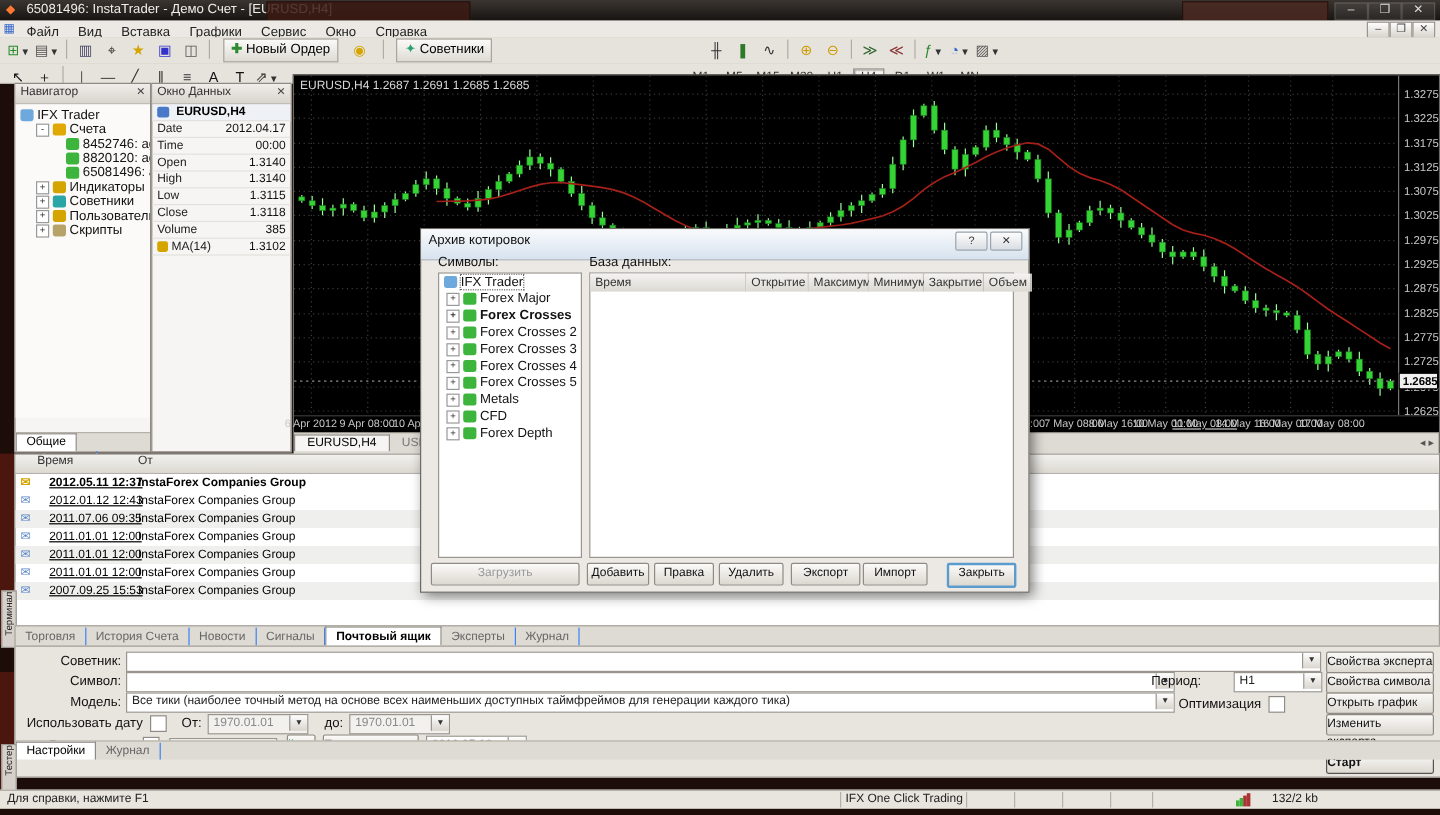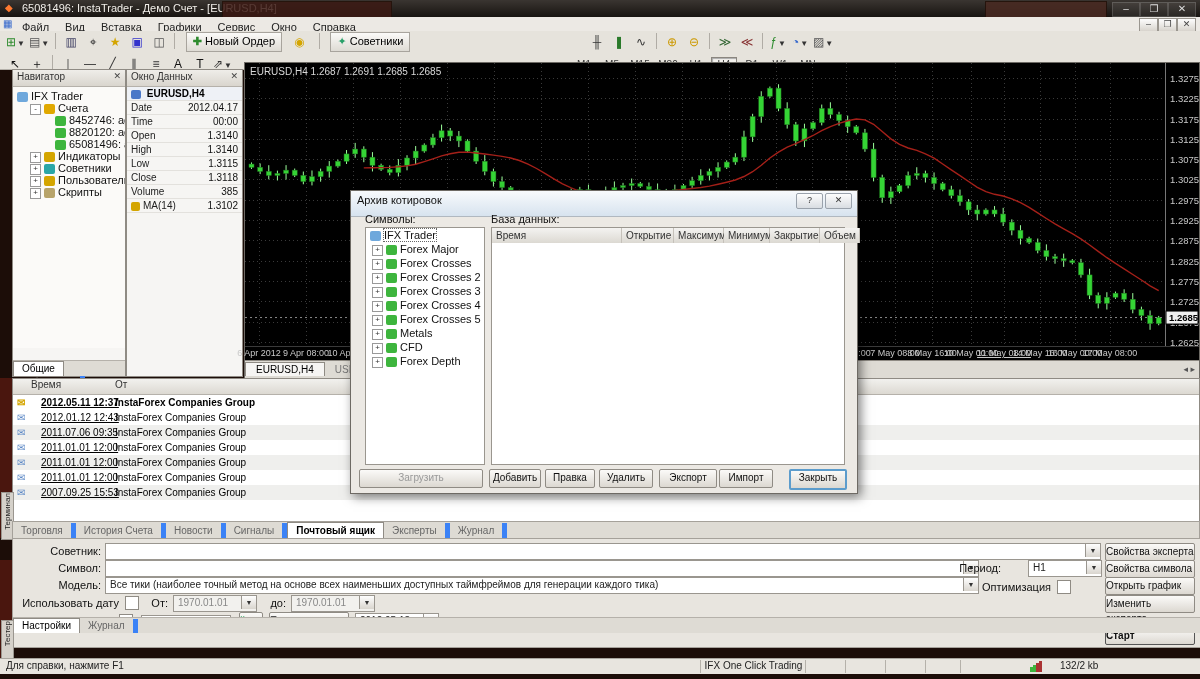--- a/index.html
+++ b/index.html
@@ -25,21 +25,21 @@
   .dd{font-size:8px;color:#333;margin-left:1px;}
   
   .panel{background:#f6f5f3;border:1px solid #8f8b84;}
   .phead{height:14px;background:linear-gradient(#efede9,#d9d5ce);border-bottom:1px solid #b5b1aa;font-size:10px;color:#333;padding:1px 4px;}
   .pclose{float:right;font-size:9px;color:#444;}
   
   .trow{height:12px;line-height:12px;font-size:11px;white-space:nowrap;color:#111;}
   .texp{display:inline-block;width:9px;height:9px;border:1px solid #999;background:#fff;font-size:8px;line-height:8px;text-align:center;vertical-align:middle;margin-right:3px;color:#333;}
   .ticon{display:inline-block;width:11px;height:10px;vertical-align:middle;margin-right:3px;border-radius:2px;}
   .tabstrip{position:absolute;bottom:0;left:0;right:0;height:15px;background:#dedbd4;border-top:1px solid #b5b1aa;font-size:10px;}
-  .btab{display:inline-block;padding:0 8px;height:14px;line-height:14px;color:#666;border-right:5px solid #3b82f6;}
+  .btab{display:inline-block;padding:0 8px;height:14px;line-height:14px;color:#666;border-right:1px solid #3b82f6;}
   .btab.active{background:#fff;color:#000;border:1px solid #8f8b84;border-bottom:none;font-weight:normal;}
   
   .dwrow{height:13px;line-height:13px;font-size:10px;border-bottom:1px solid #e3e1dd;padding:0 4px;}
   .dwrow .lbl{float:left;color:#222;}
   .dwrow .val{float:right;color:#111;}
   
   #chartwin{left:244px;top:62px;width:954px;height:315px;background:#000;border:1px solid #6d6a64;}
   #chartsvg{position:absolute;left:0;top:0;}
   #timestrip{position:absolute;left:0;top:283px;width:954px;height:14px;background:#000;border-top:1px solid #3a3a3a;}
   #timestrip span{position:absolute;top:1px;font-size:9px;color:#c8c8c8;white-space:nowrap;transform:translateX(-50%);}
@@ -579,21 +579,21 @@
 
 <div id="dialog" class="abs">
   <div id="dlgtitle"><span>Архив котировок</span></div>
   <span class="dlgbtn" style="right:34px;">?</span>
   <span class="dlgbtn" style="right:5px;">✕</span>
   <div class="dlabel" style="left:14px;top:22px;">Символы:</div>
   <div class="dlabel" style="left:140px;top:22px;">База данных:</div>
   <div id="dlgtree">
       <div class="trow" style="padding: 1px 0px 1px 4px;"><span class="ticon" style="background: rgb(111, 168, 220);"></span><span style="outline: rgb(102, 102, 102) dotted 1px;">IFX Trader</span></div>
       <div class="trow" style="padding: 1px 0px 1px 6px;"><span class="texp">+</span><span class="ticon" style="background: rgb(61, 181, 61);"></span><span>Forex Major</span></div>
-      <div class="trow" style="padding: 1px 0px 1px 6px;"><span class="texp">+</span><span class="ticon" style="background: rgb(61, 181, 61);"></span><span>Forex Crosses</span></div>
+      <div class="trow" style="padding: 1px 0px 1px 6px; font-weight: bold;"><span class="texp">+</span><span class="ticon" style="background: rgb(61, 181, 61);"></span><span>Forex Crosses</span></div>
       <div class="trow" style="padding: 1px 0px 1px 6px;"><span class="texp">+</span><span class="ticon" style="background: rgb(61, 181, 61);"></span><span>Forex Crosses 2</span></div>
       <div class="trow" style="padding: 1px 0px 1px 6px;"><span class="texp">+</span><span class="ticon" style="background: rgb(61, 181, 61);"></span><span>Forex Crosses 3</span></div>
       <div class="trow" style="padding: 1px 0px 1px 6px;"><span class="texp">+</span><span class="ticon" style="background: rgb(61, 181, 61);"></span><span>Forex Crosses 4</span></div>
       <div class="trow" style="padding: 1px 0px 1px 6px;"><span class="texp">+</span><span class="ticon" style="background: rgb(61, 181, 61);"></span><span>Forex Crosses 5</span></div>
       <div class="trow" style="padding: 1px 0px 1px 6px;"><span class="texp">+</span><span class="ticon" style="background: rgb(61, 181, 61);"></span><span>Metals</span></div>
       <div class="trow" style="padding: 1px 0px 1px 6px;"><span class="texp">+</span><span class="ticon" style="background: rgb(61, 181, 61);"></span><span>CFD</span></div>
       <div class="trow" style="padding: 1px 0px 1px 6px;"><span class="texp">+</span><span class="ticon" style="background: rgb(61, 181, 61);"></span><span>Forex Depth</span></div>
     </div>
   <div id="dlgtable">
       <div class="dth" style="left: 0px; width: 130px;">Время</div>

